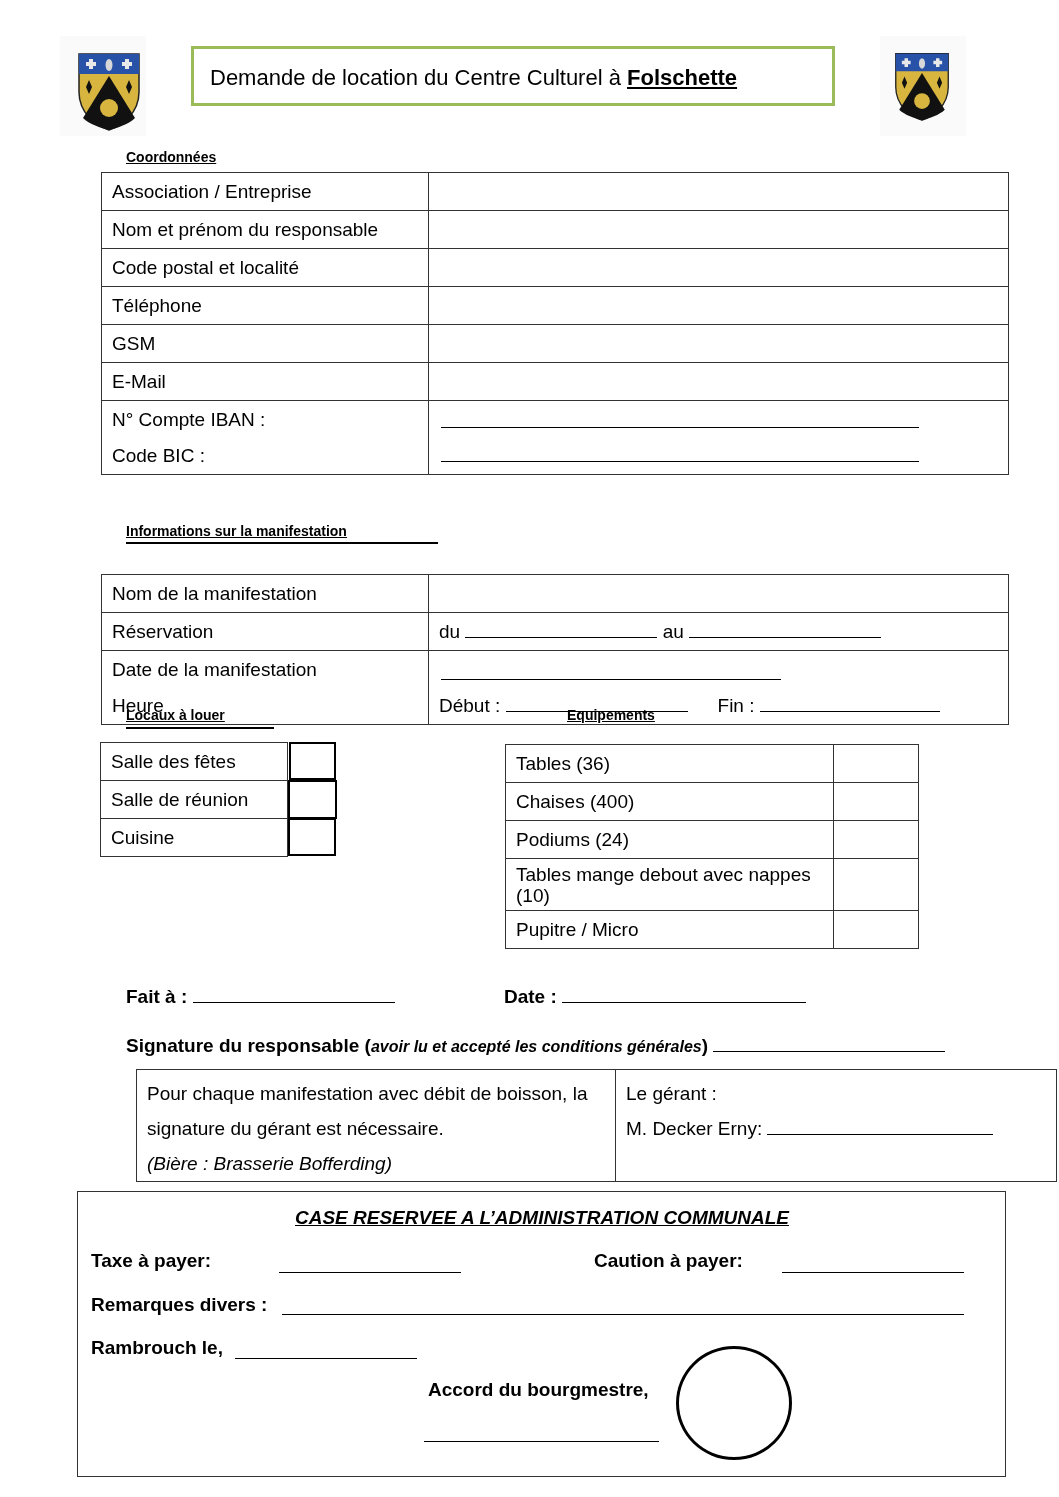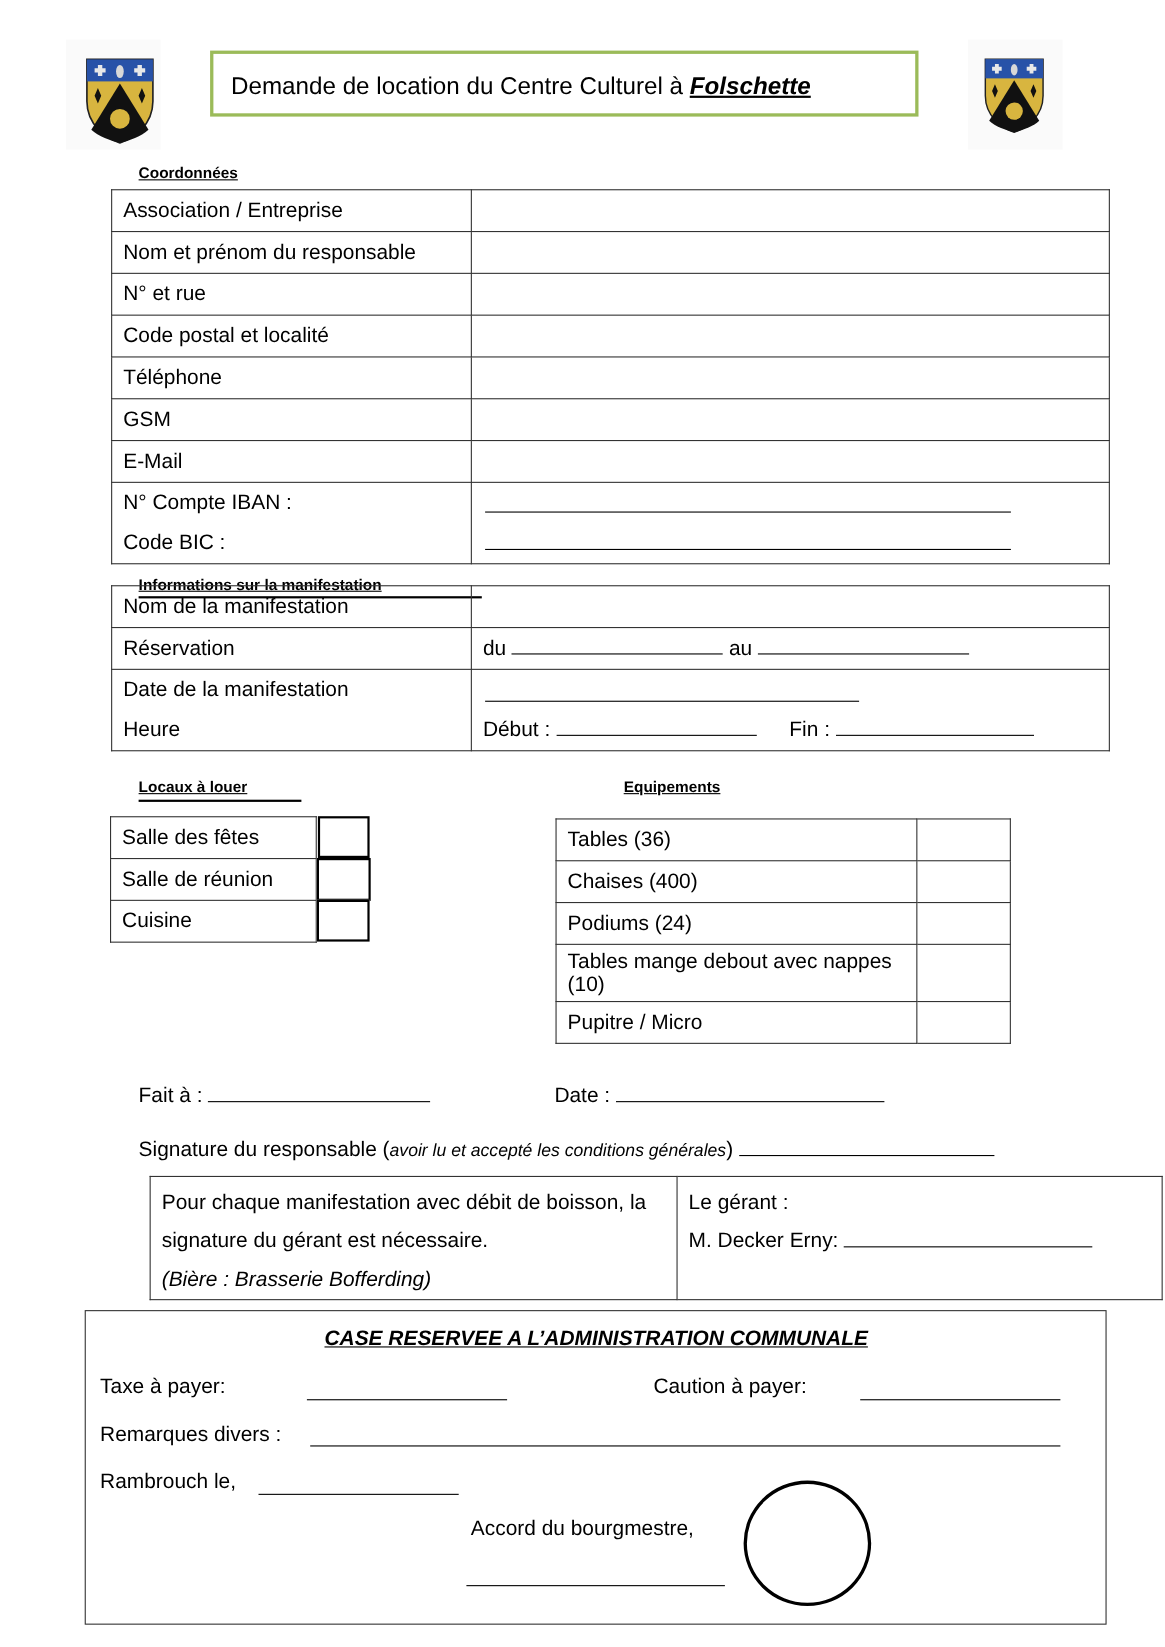--- a/index.html
+++ b/index.html
@@ -4,26 +4,26 @@
 <style>
   html, body { margin: 0; padding: 0; background: #ffffff; }
   body { width: 1059px; height: 1497px; position: relative; overflow: hidden;
          font-family: "Liberation Sans", sans-serif; color: #000; }
   .abs { position: absolute; }
   .crest { position: absolute; width: 64px; height: 80px; }
   .crest-bg { position:absolute; background:#fafafa; }
   .title-box { position:absolute; left:191px; top:46px; width:644px; height:60px;
                border:3px solid #9bbb59; box-sizing:border-box; background:#fff; }
   .title-text { position:absolute; left:16px; top:16px; font-size:22px; white-space:nowrap; }
-  .title-text b { font-weight:bold; text-decoration:underline;font-style:italic; }
+  .title-text b { font-weight:bold; text-decoration:underline; }
   .section-h { position:absolute; font-size:14px; font-weight:bold; text-decoration:underline; white-space:nowrap; }
   table.grid { position:absolute; border-collapse:collapse; }
   table.grid td { border:1.5px solid #333; font-size:19px; padding:0 10px; vertical-align:middle; }
   .line { display:inline-block; border-bottom:1.5px solid #000; vertical-align:baseline; height:1px; }
-  .txt { position:absolute; font-size:19px; white-space:nowrap; }
+  .txt { position:absolute; font-size:19px; white-space:nowrap;font-weight:bold; }
   .small { font-size:18px; }
   .admin-box { position:absolute; left:77px; top:1191px; width:929px; height:286px;
                border:1.5px solid #333; box-sizing:border-box; }
   .stamp { position:absolute; left:676px; top:1346px; width:116px; height:114px;
            border:3px solid #000; border-radius:50%; box-sizing:border-box; }
   .checkbox { position:absolute; border:2px solid #000; box-sizing:border-box; background:#fff; }
 </style>
 </head>
 <body>
 
@@ -63,24 +63,20 @@
   <tbody>
       <tr style="height:38px">
         <td>Association / Entreprise</td>
         <td></td>
       </tr>
   <tr style="height:38px">
         <td>Nom et prénom du responsable</td>
         <td></td>
       </tr>
   <tr style="height:38px">
-        <td>N° et rue</td>
-        <td></td>
-      </tr>
-  <tr style="height:38px">
         <td>Code postal et localité</td>
         <td></td>
       </tr>
   <tr style="height:38px">
         <td>Téléphone</td>
         <td></td>
       </tr>
   <tr style="height:38px">
         <td>GSM</td>
         <td></td>
@@ -101,21 +97,21 @@
       <div style="height:36px;position:relative">
             <span class="line" style="position:absolute;left:2px;top:22px;width:478px"></span>
           </div>
     </td>
   </tr>
 </tbody>
   </table>
 
 <div class="section-h" style="left:126px;top:523px;">Informations sur la manifestation</div>
 <div class="abs" style="left:126px;top:542px;width:312px;border-bottom:2px solid #000;"></div>
-<table class="grid" style="left:101px;top:532px;width:908px;">
+<table class="grid" style="left:101px;top:574px;width:908px;">
   <colgroup>
       <col style="width:327px">
       <col>
     </colgroup>
   <tbody>
       <tr style="height:38px">
         <td>Nom de la manifestation</td>
         <td></td>
       </tr>
   <tr style="height:38px">

